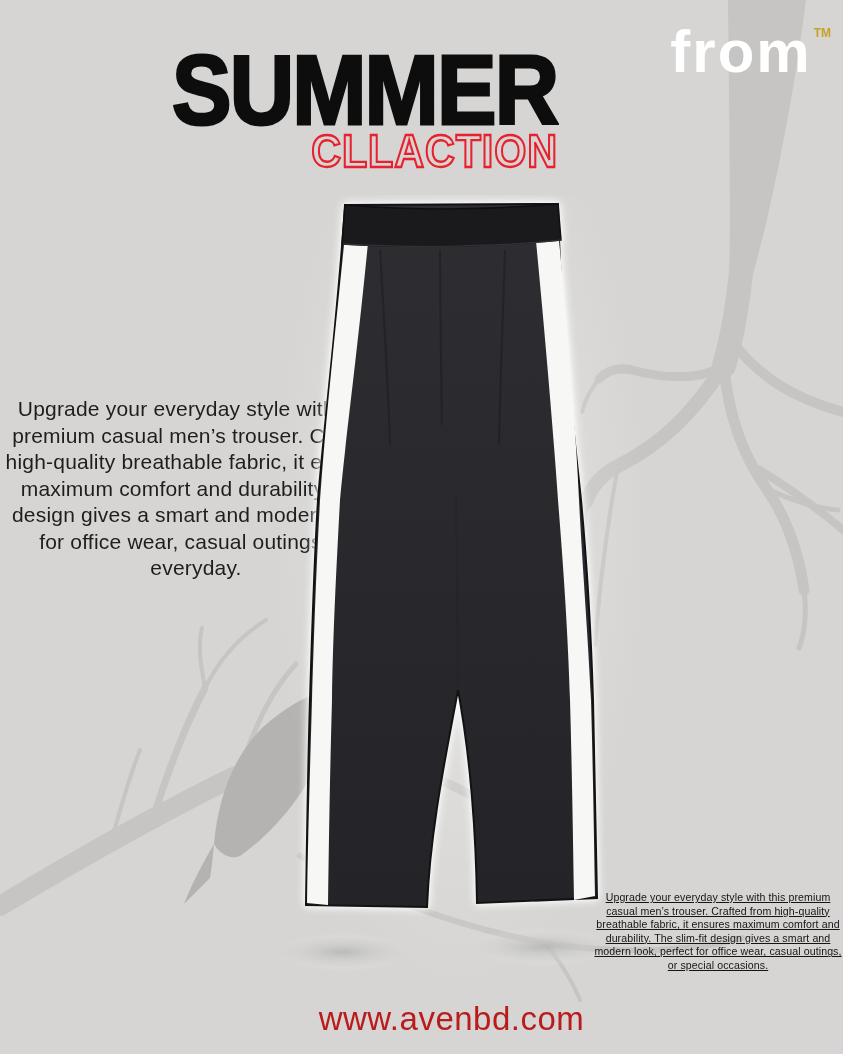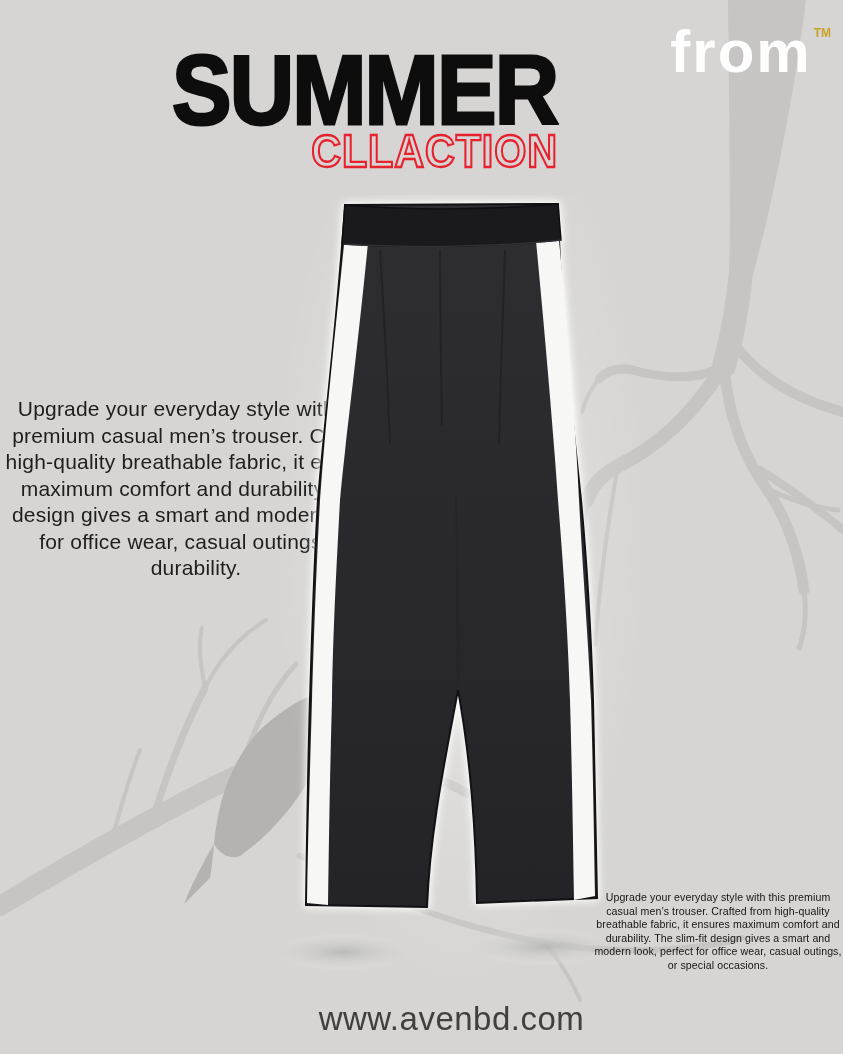--- a/index.html
+++ b/index.html
@@ -49,26 +49,26 @@
   .description div{white-space:nowrap;}
   
   .product{
     position:absolute;left:280px;top:195px;width:360px;height:790px;z-index:2;
     filter:drop-shadow(0 0 5px rgba(255,255,255,.85)) drop-shadow(0 0 2px rgba(255,255,255,.6));
   }
   
   .side-note{
     position:absolute;left:594px;top:891px;width:248px;z-index:3;
     text-align:center;color:#151515;
-    font-size:10.6px;line-height:13.6px;letter-spacing:.1px;
+    font-size:10.6px;line-height:13.6px;letter-spacing:.1px;text-decoration:underline;
   }
   
   .website{
     position:absolute;left:60px;right:0;top:1000px;z-index:3;
-    text-align:center;font-size:33px;letter-spacing:.5px;color:#404040;
+    text-align:center;font-size:33px;letter-spacing:.5px;color:#b91c1c;
     text-decoration:none;display:block;
   }
 </style>
 </head>
 <body>
 
 <div class="poster">
 
   <svg class="bg-art" viewBox="0 0 843 1054" aria-hidden="true">
     <g stroke="#c6c5c3" fill="none" stroke-linecap="round">
@@ -114,21 +114,21 @@
   <div class="summer">SUMMER</div>
   <div class="cllaction">CLLACTION</div>
 
   <div class="description">
     <div>Upgrade your everyday style with this</div>
     <div>premium casual men’s trouser. Crafted</div>
     <div>high-quality breathable fabric, it ensures</div>
     <div>maximum comfort and durability. The</div>
     <div>design gives a smart and modern look,</div>
     <div>for office wear, casual outings, or</div>
-    <div>durability.</div>
+    <div>everyday.</div>
   </div>
 
   <svg class="product" viewBox="0 0 360 790" aria-hidden="true">
     <defs>
       <linearGradient id="pantGrad" x1="0" y1="0" x2="0" y2="1">
         <stop offset="0" stop-color="#2e2d31"></stop>
         <stop offset="1" stop-color="#242327"></stop>
       </linearGradient>
       <radialGradient id="shadowGrad" cx="50%" cy="50%" r="50%">
         <stop offset="0" stop-color="#8f8f8d" stop-opacity=".55"></stop>

